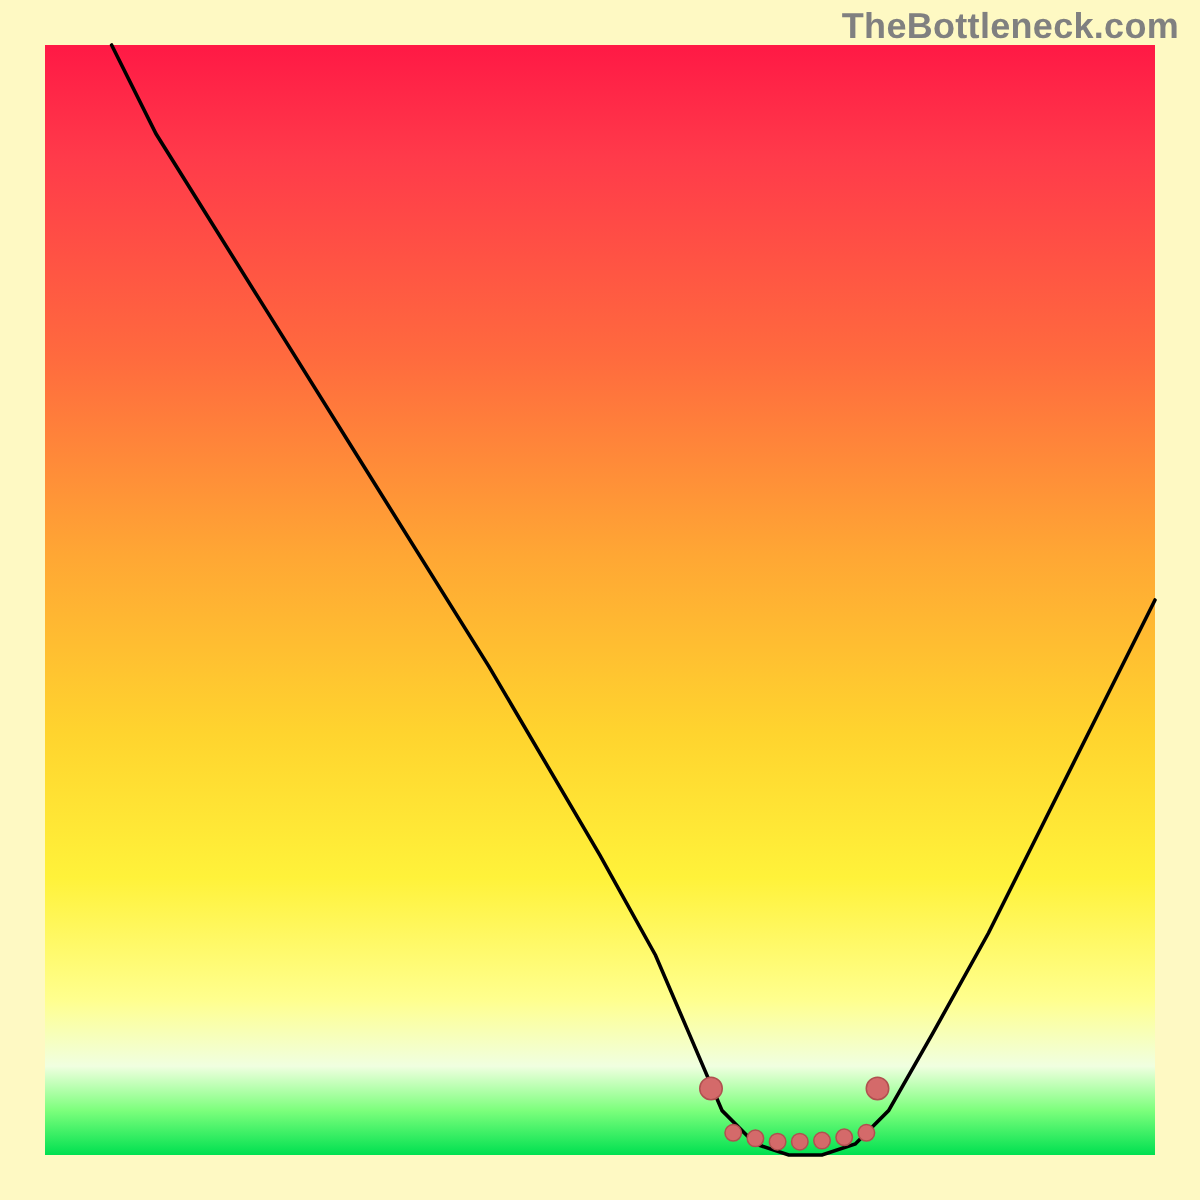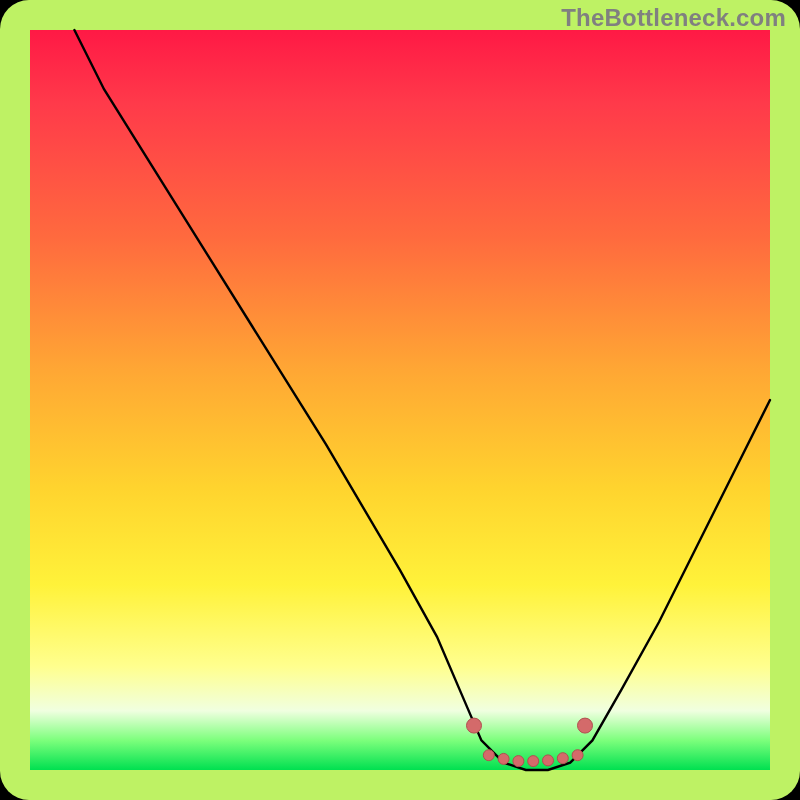--- a/index.html
+++ b/index.html
@@ -7,22 +7,21 @@
     padding: 0;
     width: 800px;
     height: 800px;
     background: #000;
     overflow: hidden;
   }
   .page {
     position: relative;
     width: 800px;
     height: 800px;
-    background: #bef264;
-    border-radius: 29px;
+    background: #fef9c3;
   }
   .watermark {
     position: absolute;
     top: 4px;
     right: 14px;
     color: #808080;
     font-family: Arial, Helvetica, sans-serif;
     font-size: 24px;
     font-weight: 600;
     letter-spacing: 0.2px;

